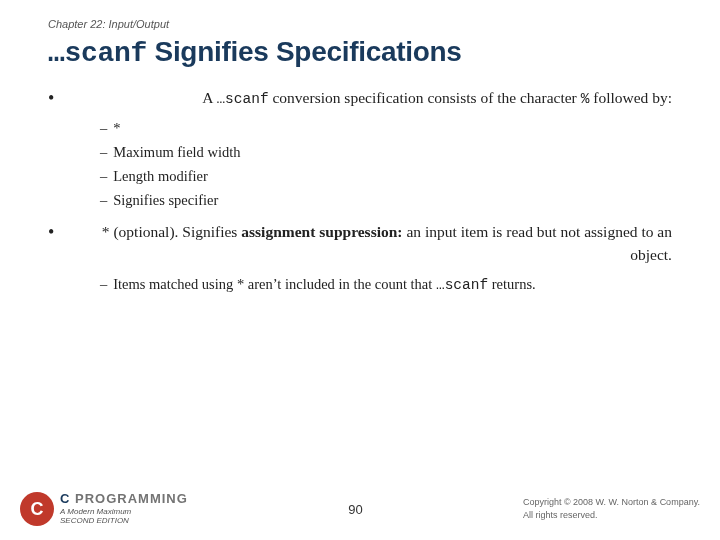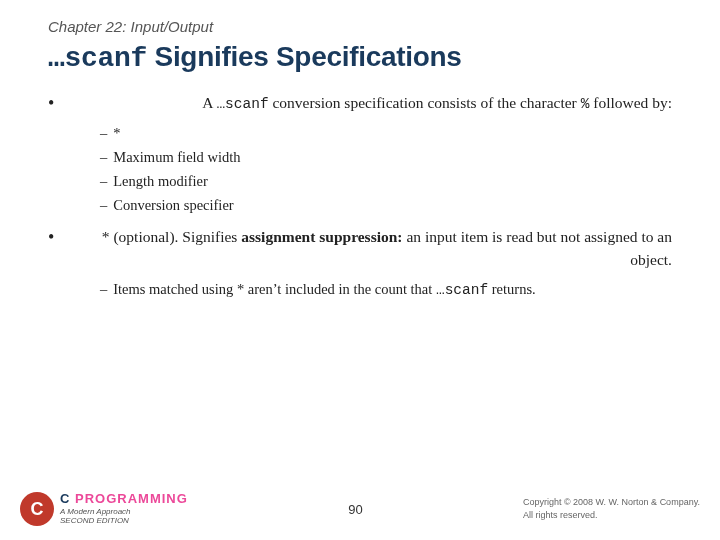--- a/index.html
+++ b/index.html
@@ -16,21 +16,21 @@
 
     .slide {
       width: 720px;
       height: 540px;
       position: relative;
       padding: 18px 48px 20px 48px;
     }
 
     .chapter-label {
       font-family: Arial, Helvetica, sans-serif;
-      font-size: 15px;
+      font-size: 11px;
       color: #555;
       font-style: italic;
       margin-bottom: 6px;
     }
 
     .slide-title {
       font-family: Arial, Helvetica, sans-serif;
       font-size: 28px;
       font-weight: bold;
       color: #1a3a5c;
@@ -136,21 +136,21 @@
     .logo-text-main {
       font-family: Arial, Helvetica, sans-serif;
       font-size: 13px;
       font-weight: bold;
       color: #1a3a5c;
       letter-spacing: 1px;
       line-height: 1.1;
     }
 
     .logo-text-main span.programming {
-      color: #ec4899;
+      color: #737373;
       font-weight: bold;
     }
 
     .logo-text-sub {
       font-family: Arial, Helvetica, sans-serif;
       font-size: 8px;
       color: #555;
       font-style: italic;
       line-height: 1.2;
     }
@@ -197,21 +197,21 @@
       <div class="sub-item">
         <span class="sub-dash">–</span>
         <span>Maximum field width</span>
       </div>
       <div class="sub-item">
         <span class="sub-dash">–</span>
         <span>Length modifier</span>
       </div>
       <div class="sub-item">
         <span class="sub-dash">–</span>
-        <span>Conversion specifier</span>
+        <span>Signifies specifier</span>
       </div>
     </div>
   </div>
 
   <div class="bullet-section">
     <div class="bullet-main">
       <span class="bullet-dot">•</span>
       <span class="text-block">
         <span>* (optional). Signifies </span><span class="bold-italic">assignment suppression:</span><span> an input item is read but not assigned to an object.</span>
       </span>
@@ -230,21 +230,21 @@
   <div class="footer">
     <div class="footer-logo">
       <div class="logo-c-circle">
         <span>C</span>
       </div>
       <div class="logo-text">
         <div class="logo-text-main">
           C <span class="programming">PROGRAMMING</span>
         </div>
         <div class="logo-text-sub">
-          <div>A Modern Approach</div>
+          <div>A Modern Maximum</div>
           <div>SECOND EDITION</div>
         </div>
       </div>
     </div>
 
     <div class="footer-page">90</div>
 
     <div class="footer-copyright">
       Copyright © 2008 W. W. Norton &amp; Company.<br>All rights reserved.
     </div>

